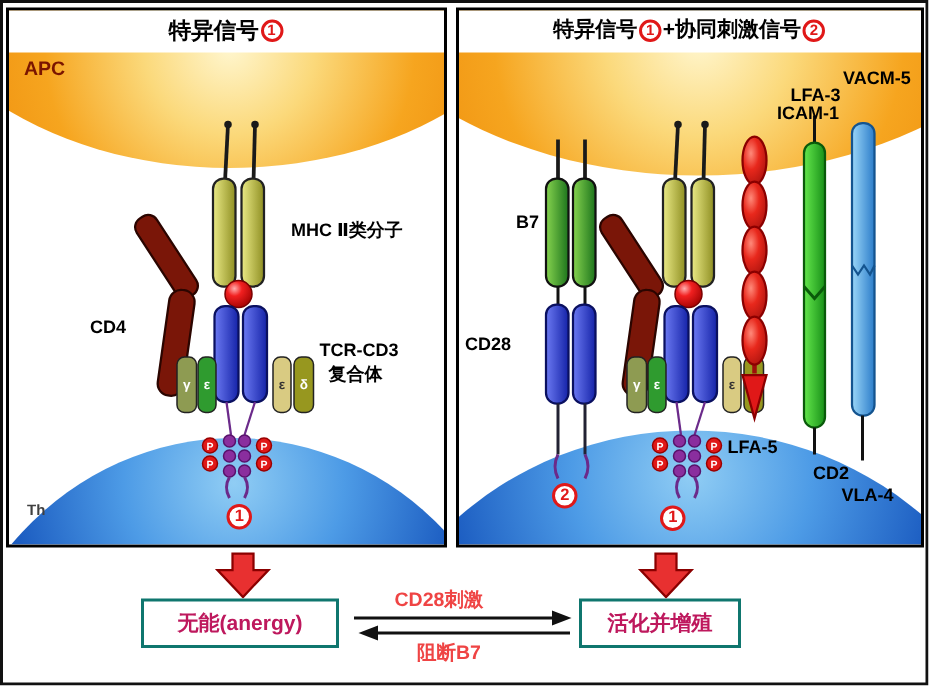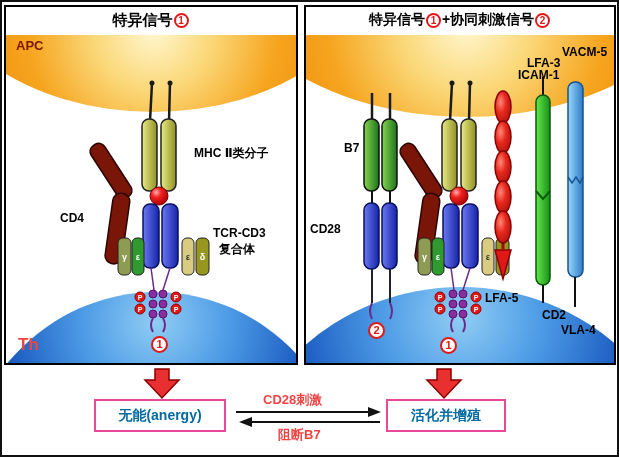--- a/index.html
+++ b/index.html
@@ -8,24 +8,24 @@
   .canvas { position:relative; width:619px; height:457px; background:#fff; border:2px solid #111; overflow:hidden; }
   .panel { position:absolute; top:3px; height:360px; background:#fff; border:2px solid #000; overflow:hidden; }
   .panel.left { left:2px; width:294px; }
   .panel.right { left:302px; width:312px; }
   .panel svg.art { position:absolute; left:0; top:0; width:100%; height:100%; z-index:1; }
   .panel-title { position:absolute; top:4px; left:0; right:0; display:flex; justify-content:center; align-items:center; font-weight:bold; color:#000; z-index:5; }
   .panel.left .panel-title { font-size:15px; }
   .panel.right .panel-title { font-size:14px; }
   .lbl { position:absolute; font-weight:bold; font-size:12px; color:#000; z-index:3; white-space:nowrap; line-height:1.2; }
   .lbl.apc { color:var(--apc-label,#7a1500); font-size:13px; }
-  .lbl.th { color:#ef4444; font-size:17px; }
+  .lbl.th { color:#404040; font-size:10px; }
   .num-circ { position:absolute; width:17px; height:17px; border:2px solid var(--accent-red,#e01818); border-radius:50%; background:#fff; color:var(--accent-red,#e01818); font-weight:bold; font-size:11px; line-height:13px; text-align:center; z-index:4; }
   .num-inline { display:inline-flex; width:15px; height:15px; border:2px solid var(--accent-red,#e01818); border-radius:50%; background:#fff; color:var(--accent-red,#e01818); font-weight:bold; font-size:10px; align-items:center; justify-content:center; margin:0 1px; }
-  .result-box { position:absolute; border:2px solid #ec4899; background:#fff; display:flex; align-items:center; justify-content:center; font-weight:bold; font-size:14px; color:#0369a1; z-index:2; }
+  .result-box { position:absolute; border:2px solid #0f766e; background:#fff; display:flex; align-items:center; justify-content:center; font-weight:bold; font-size:14px; color:#be185d; z-index:2; }
   .bottom-lbl { position:absolute; font-weight:bold; font-size:13px; color:#ef4444; z-index:3; white-space:nowrap; }
   .bottom-svg { position:absolute; left:0; top:363px; width:615px; height:92px; z-index:2; }
   .chain-t { font:bold 9px "Liberation Sans",sans-serif; fill:#fff; text-anchor:middle; }
   .chain-td { font:bold 9px "Liberation Sans",sans-serif; fill:#333; text-anchor:middle; }
   .p-t { font:bold 7px "Liberation Sans",sans-serif; fill:#fff; text-anchor:middle; }
 </style>
 </head>
 <body>
 
 <div class="canvas">
@@ -284,16 +284,16 @@
     <g>
       <line x1="250" y1="57" x2="378" y2="57" stroke="#111" stroke-width="2"></line>
       <polygon points="250,52 250,62 237,57" fill="#111"></polygon>
     </g>
   </svg>
   <div class="bottom-lbl" style="left:261px;top:389px;">CD28刺激</div>
   <div class="bottom-lbl" style="left:276px;top:424px;">阻断B7</div>
   <div class="result-box" style="left:92px;top:397px;width:132px;height:33px;">
     <span>无能(anergy)</span>
   </div>
-  <div class="result-box" style="left:384px;top:397px;width:120px;height:33px;">
+  <div class="result-box" style="left:384px;top:397px;width:108px;height:33px;">
     <span>活化并增殖</span>
   </div>
 </div>
 
 </body></html>

